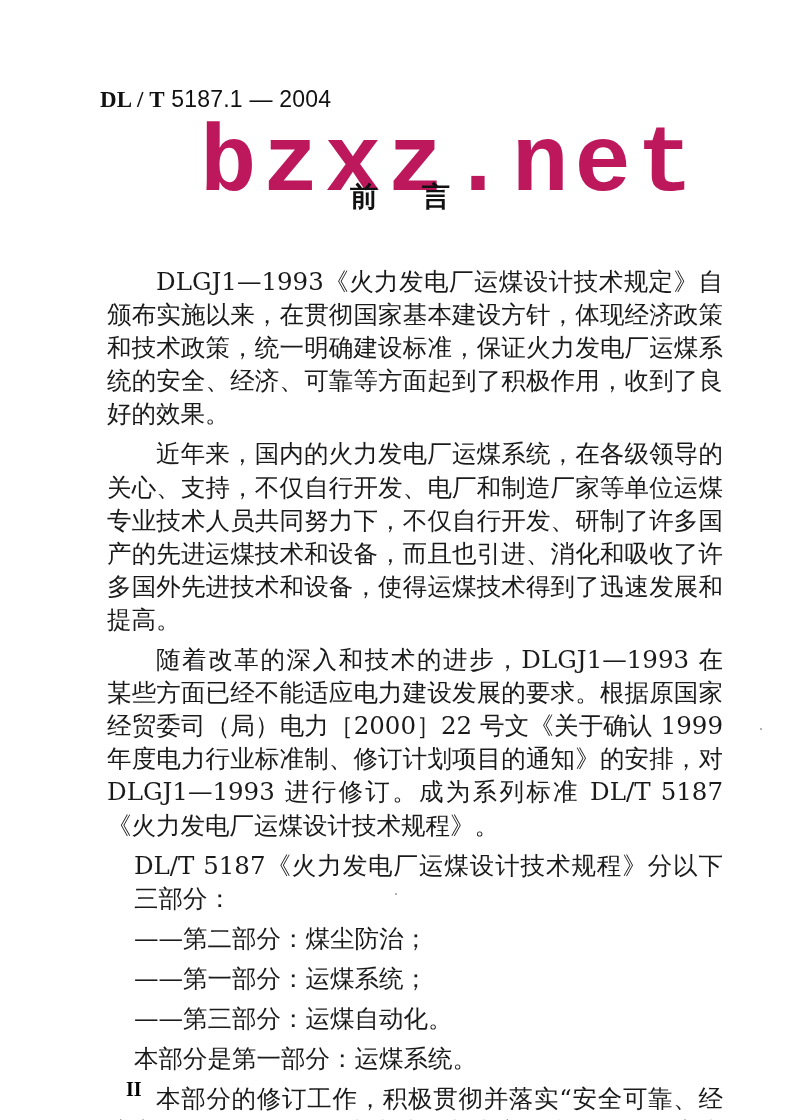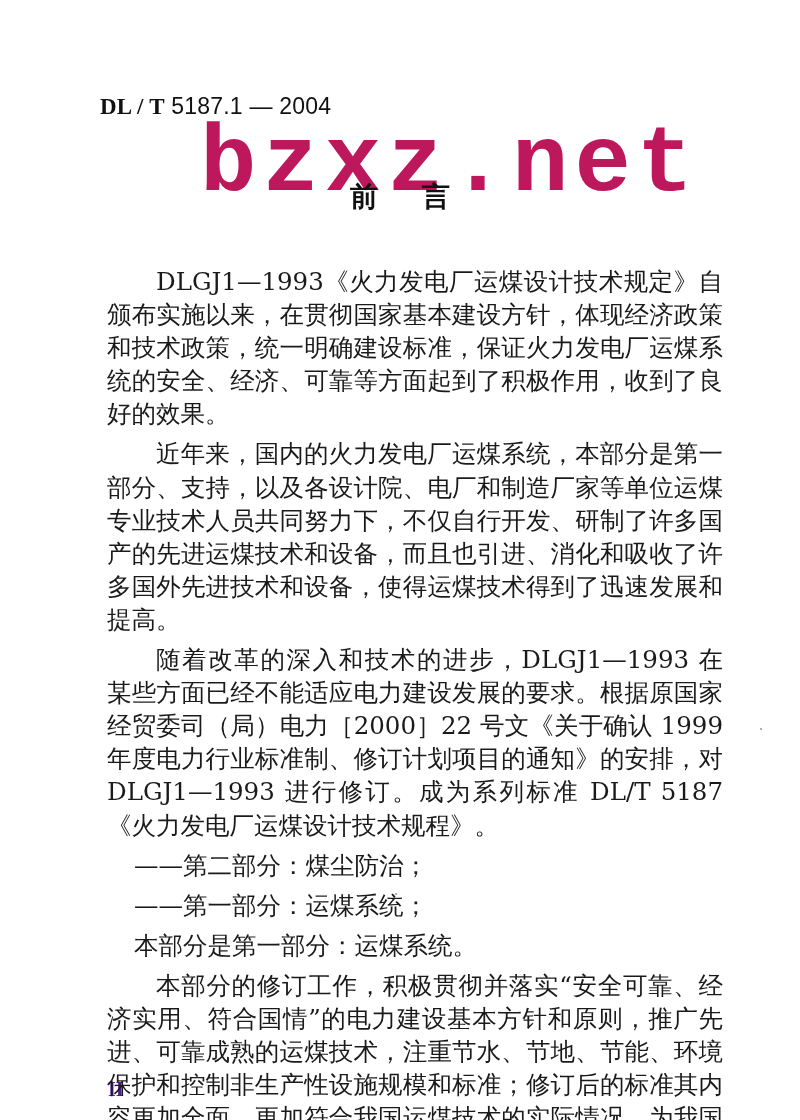--- a/index.html
+++ b/index.html
@@ -11,21 +11,21 @@
       width: 800px;
       height: 1120px;
       position: relative;
       overflow: hidden;
       color: #1a1a1a;
       font-family: "DejaVu Serif", "Liberation Serif", serif;
     }
     .header-code {
       position: absolute;
       left: 100px;
-      top: 93px;
+      top: 86px;
       font-family: "Liberation Sans", "DejaVu Sans", sans-serif;
       font-size: 23px;
       color: #111;
       letter-spacing: 0.2px;
     }
     .header-code .prefix {
       font-family: "Liberation Serif", "DejaVu Serif", serif;
       font-weight: bold;
     }
     .watermark {
@@ -73,26 +73,26 @@
       text-indent: 2em;
     }
     .p-flat-indent {
       padding-left: 1.1em;
     }
     .list-item {
       padding-left: 1.1em;
     }
     .page-number {
       position: absolute;
-      left: 108px;
+      left: 126px;
       top: 1078px;
       font-family: "Liberation Serif", "DejaVu Serif", serif;
       font-weight: bold;
       font-size: 20px;
-      color: #4c1d95;
+      color: #000000;
     }
     .speck {
       position: absolute;
       width: 2px;
       height: 2px;
       background: #999;
       border-radius: 50%;
     }
   </style>
 </head>
@@ -102,25 +102,27 @@
   <span class="prefix">DL / T</span>
   <span>5187.1 — 2004</span>
 </div>
 
 <div class="watermark">bzxz.net</div>
 
 <div class="page-title">前言</div>
 
 <div class="body-text">
   <p class="p-indent">DLGJ1—1993《火力发电厂运煤设计技术规定》自颁布实施以来，在贯彻国家基本建设方针，体现经济政策和技术政策，统一明确建设标准，保证火力发电厂运煤系统的安全、经济、可靠等方面起到了积极作用，收到了良好的效果。</p>
-  <p class="p-indent">近年来，国内的火力发电厂运煤系统，本部分是第一部分、支持，以及各设计院、电厂和制造厂家等单位运煤专业技术人员共同努力下，不仅自行开发、研制了许多国产的先进运煤技术和设备，而且也引进、消化和吸收了许多国外先进技术和设备，使得运煤技术得到了迅速发展和提高。</p>
+  <p class="p-indent">近年来，国内的火力发电厂运煤系统，在各级领导的关心、支持，不仅自行开发、电厂和制造厂家等单位运煤专业技术人员共同努力下，不仅自行开发、研制了许多国产的先进运煤技术和设备，而且也引进、消化和吸收了许多国外先进技术和设备，使得运煤技术得到了迅速发展和提高。</p>
   <p class="p-indent">随着改革的深入和技术的进步，DLGJ1—1993 在某些方面已经不能适应电力建设发展的要求。根据原国家经贸委司（局）电力［2000］22 号文《关于确认 1999 年度电力行业标准制、修订计划项目的通知》的安排，对 DLGJ1—1993 进行修订。成为系列标准 DL/T 5187《火力发电厂运煤设计技术规程》。</p>
+  <p class="p-flat-indent">DL/T 5187《火力发电厂运煤设计技术规程》分以下三部分：</p>
   <div>
     <p class="list-item">——第二部分：煤尘防治；</p>
     <p class="list-item">——第一部分：运煤系统；</p>
+    <p class="list-item">——第三部分：运煤自动化。</p>
   </div>
   <p class="p-flat-indent">本部分是第一部分：运煤系统。</p>
   <p class="p-indent">本部分的修订工作，积极贯彻并落实“安全可靠、经济实用、符合国情”的电力建设基本方针和原则，推广先进、可靠成熟的运煤技术，注重节水、节地、节能、环境保护和控制非生产性设施规模和标准；修订后的标准其内容更加全面，更加符合我国运煤技术的实际情况，为我国火力发电厂运煤在 21 世纪的发展和建设做好设计技术准备。</p>
 </div>
 
 <div class="page-number">II</div>
 
 <div class="speck" style="left:760px; top:728px;"></div>
 <div class="speck" style="left:395px; top:893px;"></div>
 

